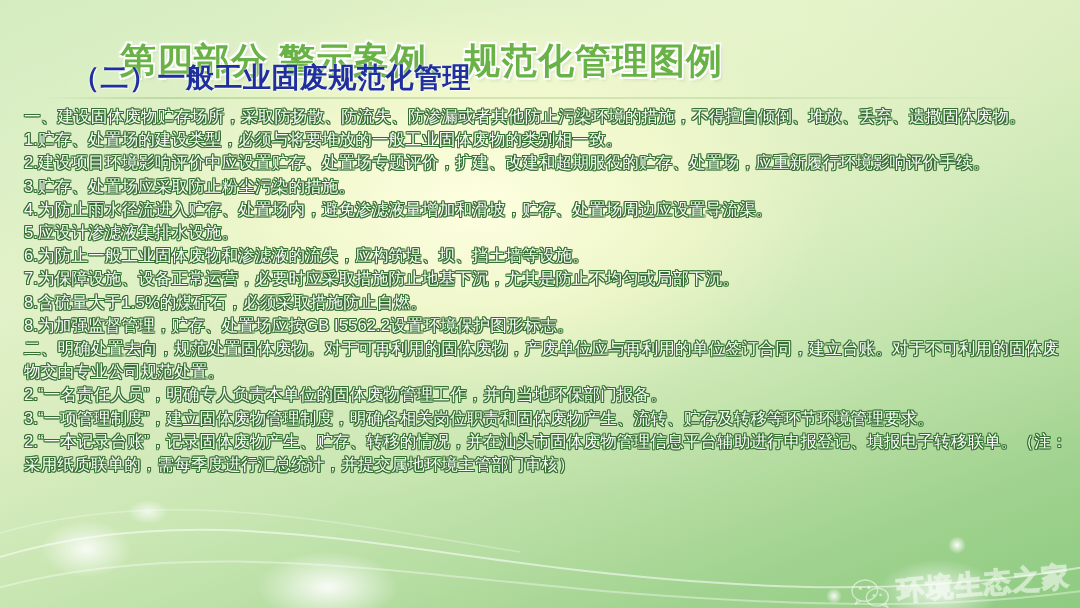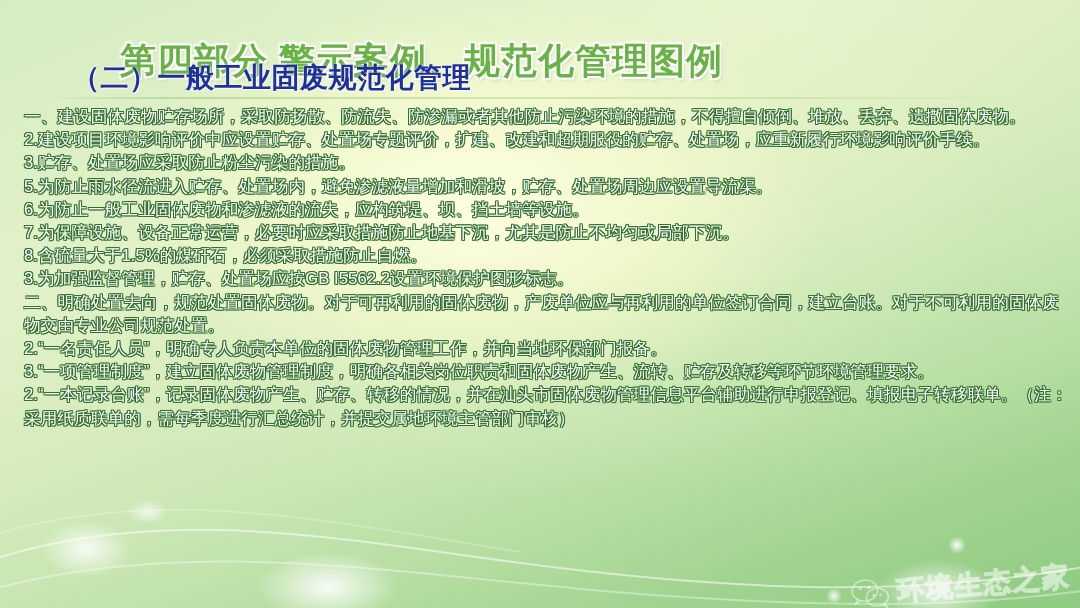--- a/index.html
+++ b/index.html
@@ -98,27 +98,29 @@
   </svg>
 
   <div class="hdr">
     <div class="title-main">第四部分 警示案例、规范化管理图例</div>
     <div class="title-sub">（二）一般工业固废规范化管理</div>
     <div class="hdr-rule"></div>
   </div>
 
   <div class="body-wrap">
     <p class="para">一、建设固体废物贮存场所，采取防扬散、防流失、防渗漏或者其他防止污染环境的措施，不得擅自倾倒、堆放、丢弃、遗撒固体废物。</p>
+    <p class="para">1.贮存、处置场的建设类型，必须与将要堆放的一般工业固体废物的类别相一致。</p>
     <p class="para">2.建设项目环境影响评价中应设置贮存、处置场专题评价，扩建、改建和超期服役的贮存、处置场，应重新履行环境影响评价手续。</p>
     <p class="para">3.贮存、处置场应采取防止粉尘污染的措施。</p>
-    <p class="para">5.为防止雨水径流进入贮存、处置场内，避免渗滤液量增加和滑坡，贮存、处置场周边应设置导流渠。</p>
+    <p class="para">4.为防止雨水径流进入贮存、处置场内，避免渗滤液量增加和滑坡，贮存、处置场周边应设置导流渠。</p>
+    <p class="para">5.应设计渗滤液集排水设施。</p>
     <p class="para">6.为防止一般工业固体废物和渗滤液的流失，应构筑堤、坝、挡土墙等设施。</p>
     <p class="para">7.为保障设施、设备正常运营，必要时应采取措施防止地基下沉，尤其是防止不均匀或局部下沉。</p>
     <p class="para">8.含硫量大于1.5%的煤矸石，必须采取措施防止自燃。</p>
-    <p class="para">3.为加强监督管理，贮存、处置场应按GB I5562.2设置环境保护图形标志。</p>
+    <p class="para">8.为加强监督管理，贮存、处置场应按GB I5562.2设置环境保护图形标志。</p>
     <p class="para">二、明确处置去向，规范处置固体废物。对于可再利用的固体废物，产废单位应与再利用的单位签订合同，建立台账。对于不可利用的固体废物交由专业公司规范处置。</p>
     <p class="para">2.“一名责任人员”，明确专人负责本单位的固体废物管理工作，并向当地环保部门报备。</p>
     <p class="para">3.“一项管理制度”，建立固体废物管理制度，明确各相关岗位职责和固体废物产生、流转、贮存及转移等环节环境管理要求。</p>
     <p class="para">2.“一本记录台账”，记录固体废物产生、贮存、转移的情况，并在汕头市固体废物管理信息平台辅助进行申报登记、填报电子转移联单。（注：采用纸质联单的，需每季度进行汇总统计，并提交属地环境主管部门审核）</p>
   </div>
 
   <div class="wm">
     <svg class="wm-icon" viewBox="0 0 48 40">
       <ellipse cx="18" cy="16" rx="15" ry="12.5" fill="none" stroke="rgba(255,255,255,0.95)" stroke-width="1.6"></ellipse>
       <path d="M9 25 L5.5 31 L12.5 27.5" fill="none" stroke="rgba(255,255,255,0.95)" stroke-width="1.6" stroke-linejoin="round"></path>

